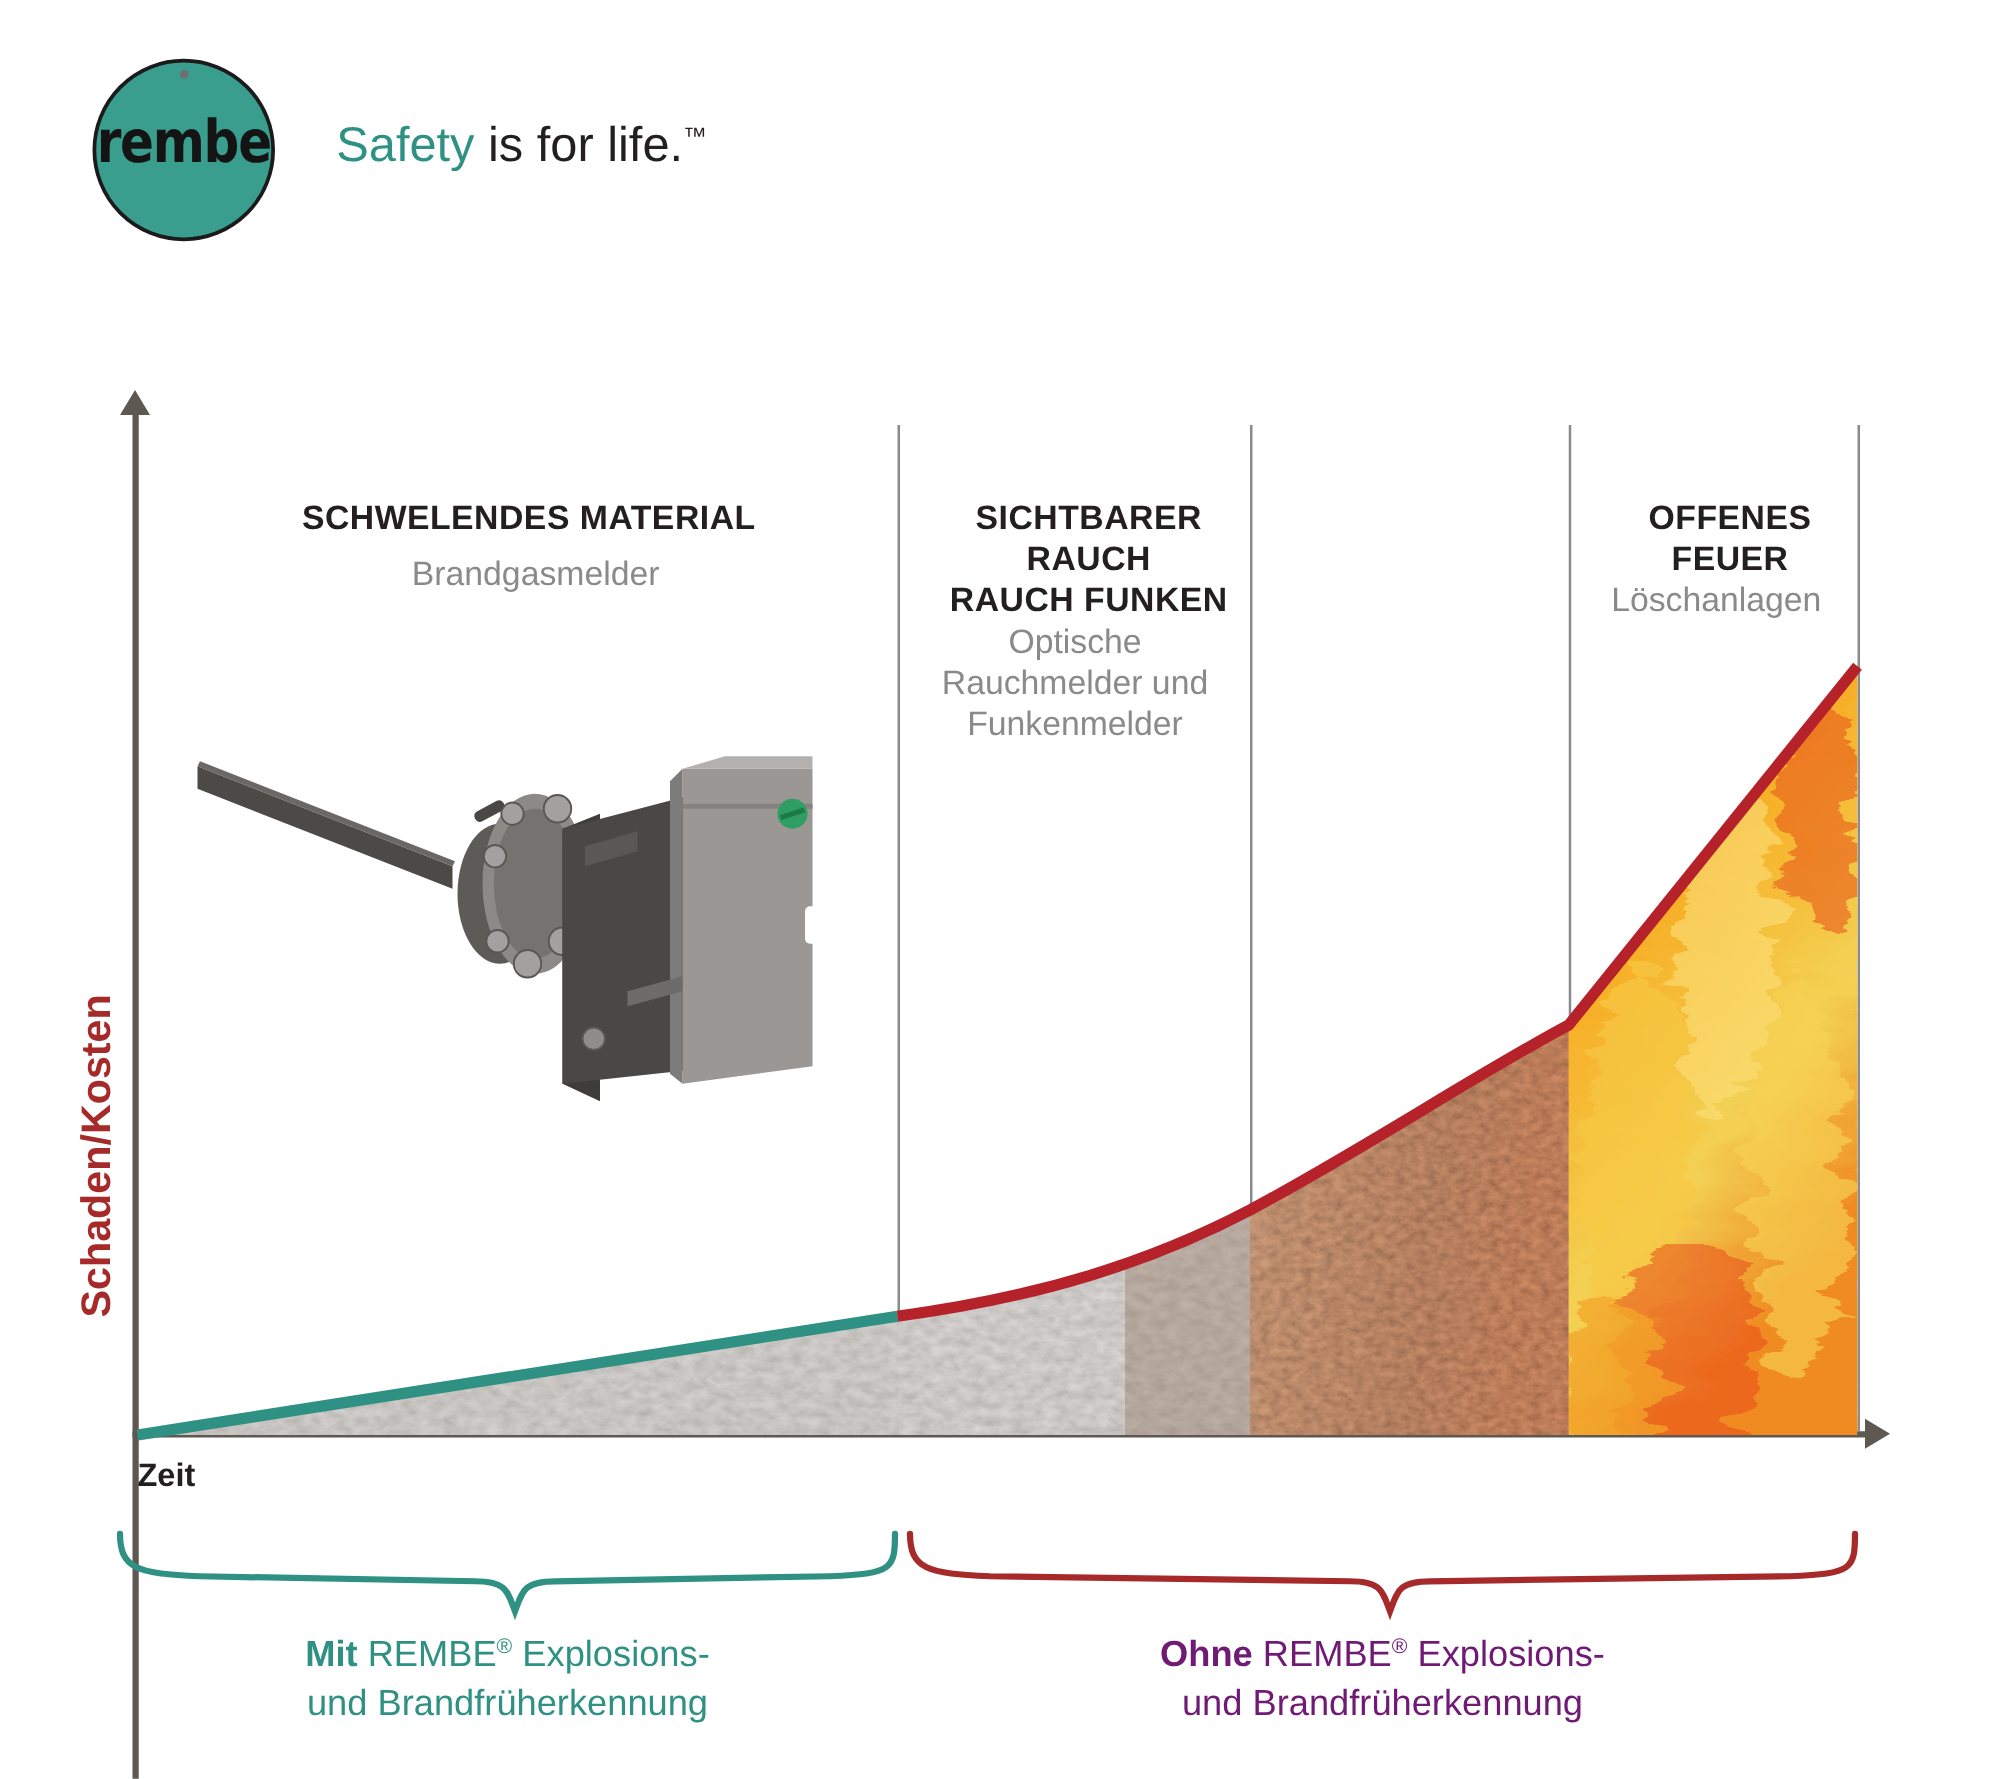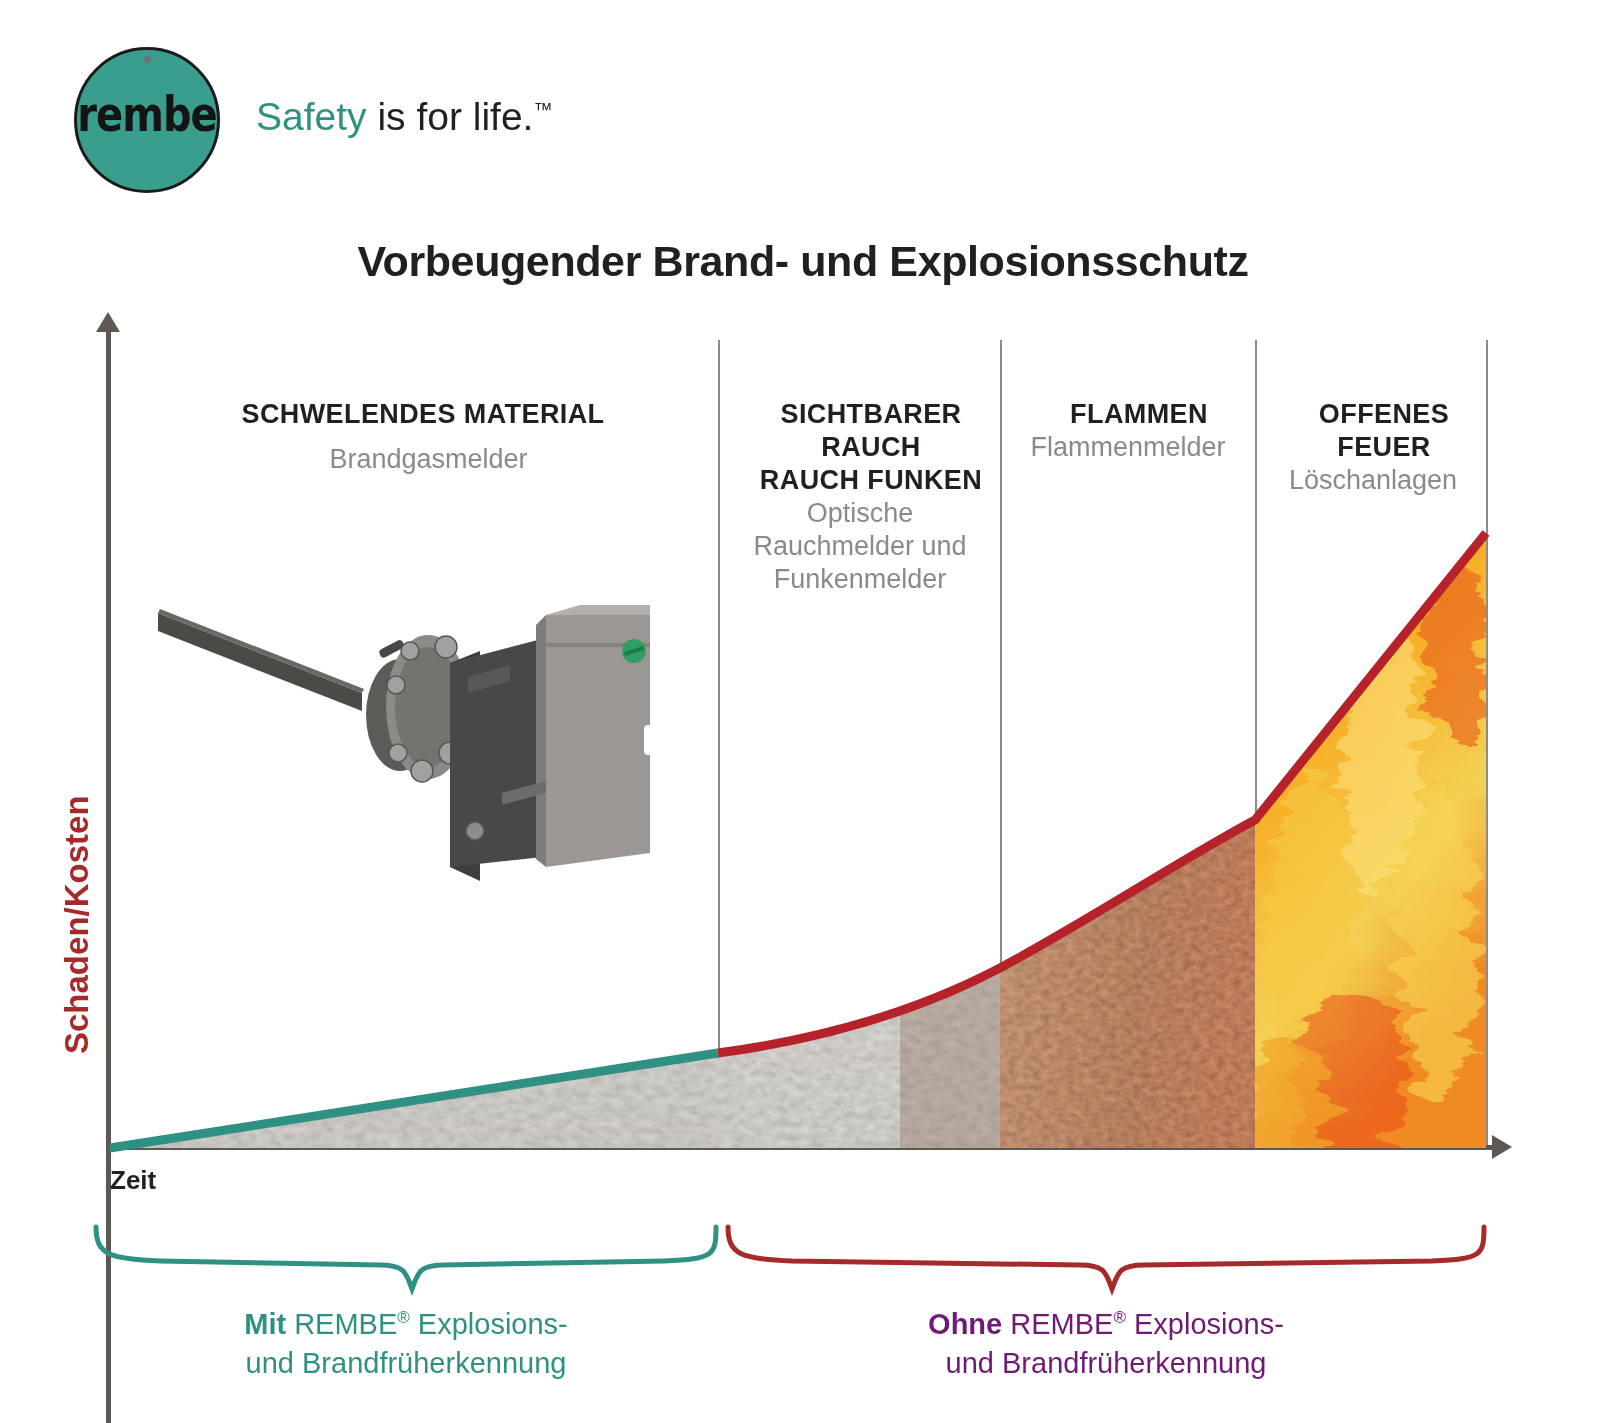--- a/index.html
+++ b/index.html
@@ -23,21 +23,21 @@
     position:absolute;left:70px;top:9px;width:7px;height:7px;border-radius:50%;
     background:#6f6f6f;
   }
   .logo-word{
     position:absolute;left:0;top:44px;width:146px;text-align:center;
     font-family:"DejaVu Sans", sans-serif;
     font-weight:bold;font-size:40px;letter-spacing:-1px;color:#141414;
     transform:scaleY(1.18);
   }
   .tagline{
-    position:absolute;left:256px;top:95px;
+    position:absolute;left:269px;top:95px;
     font-size:39px;color:#231f20;white-space:nowrap;
   }
   .tagline .accent{color:#2f9183;}
   .tagline .tm{font-size:19px;vertical-align:super;}
 
   
   .main-title{
     position:absolute;left:0;top:237px;width:1606px;text-align:center;
     font-size:43px;font-weight:bold;color:#231f20;letter-spacing:-0.4px;
   }
@@ -113,21 +113,20 @@
     <div class="logo-wrap">
       <div class="logo-circle"></div>
       <div class="logo-dot"></div>
       <div class="logo-word">rembe</div>
     </div>
     <div class="tagline">
       <span class="accent">Safety</span><span> is for life.</span><span class="tm">™</span>
     </div>
   </div>
 
-  <div class="main-title">Vorbeugender Brand- und Explosionsschutz</div>
 
   <div class="chart">
 
     <div class="y-axis"></div>
     <div class="y-arrow"></div>
     <div class="x-axis"></div>
     <div class="x-arrow"></div>
     <div class="y-axis-label">Schaden/Kosten</div>
     <div class="x-axis-label">Zeit</div>
 
@@ -288,24 +287,20 @@
 
     <div class="col" style="left:722px;top:78px;width:276px;">
       <div class="col-title">SICHTBARER</div>
       <div class="col-title">RAUCH</div>
       <div class="col-title">RAUCH FUNKEN</div>
       <div class="col-sub">Optische</div>
       <div class="col-sub">Rauchmelder und</div>
       <div class="col-sub">Funkenmelder</div>
     </div>
 
-    <div class="col" style="left:1004px;top:78px;width:248px;">
-      <div class="col-title">FLAMMEN</div>
-      <div class="col-sub">Flammenmelder</div>
-    </div>
 
     <div class="col" style="left:1248px;top:78px;width:250px;">
       <div class="col-title">OFFENES FEUER</div>
       <div class="col-sub">Löschanlagen</div>
     </div>
 
   </div>
 
   <div class="braces">
     <svg width="1606" height="90" style="position:absolute;left:0;top:0;">

